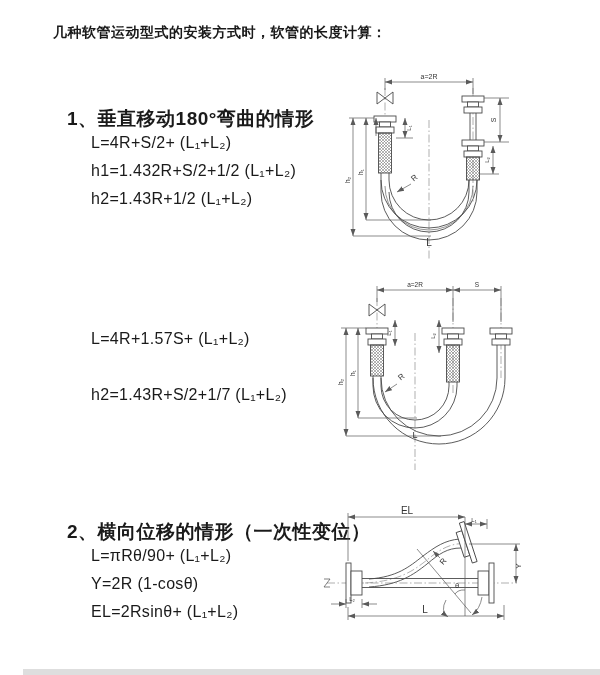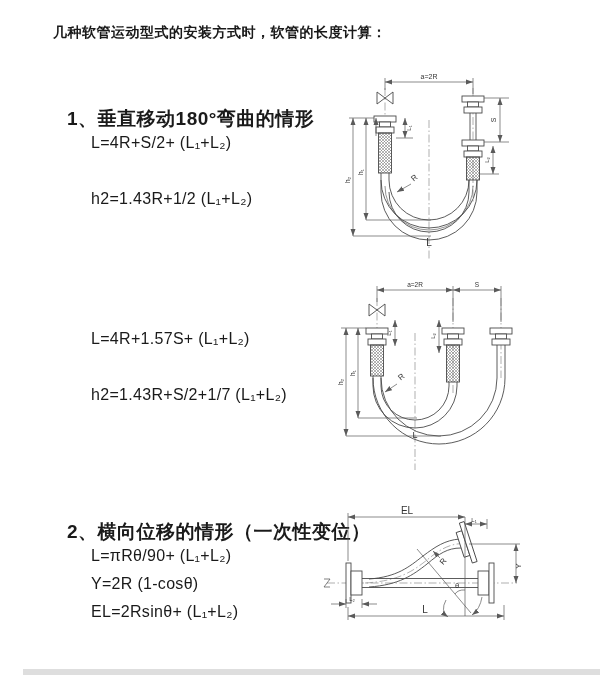--- a/index.html
+++ b/index.html
@@ -14,20 +14,21 @@
 </style>
 </head>
 <body>
 
 <div class="page">
 
   <div class="title">几种软管运动型式的安装方式时，软管的长度计算：</div>
 
   <div class="sec-heading" style="top:106px">1、垂直移动180°弯曲的情形</div>
   <div class="formula" style="top:134px">L=4R+S/2+ (L₁+L₂)</div>
+  <div class="formula" style="top:162px">h1=1.432R+S/2+1/2 (L₁+L₂)</div>
   <div class="formula" style="top:190px">h2=1.43R+1/2 (L₁+L₂)</div>
 
   <div class="formula" style="top:330px">L=4R+1.57S+ (L₁+L₂)</div>
   <div class="formula" style="top:386px">h2=1.43R+S/2+1/7 (L₁+L₂)</div>
 
   <div class="sec-heading" style="top:519px">2、横向位移的情形（一次性变位）</div>
   <div class="formula" style="top:547px">L=πRθ/90+ (L₁+L₂)</div>
   <div class="formula" style="top:575px">Y=2R (1-cosθ)</div>
   <div class="formula" style="top:603px">EL=2Rsinθ+ (L₁+L₂)</div>
 

